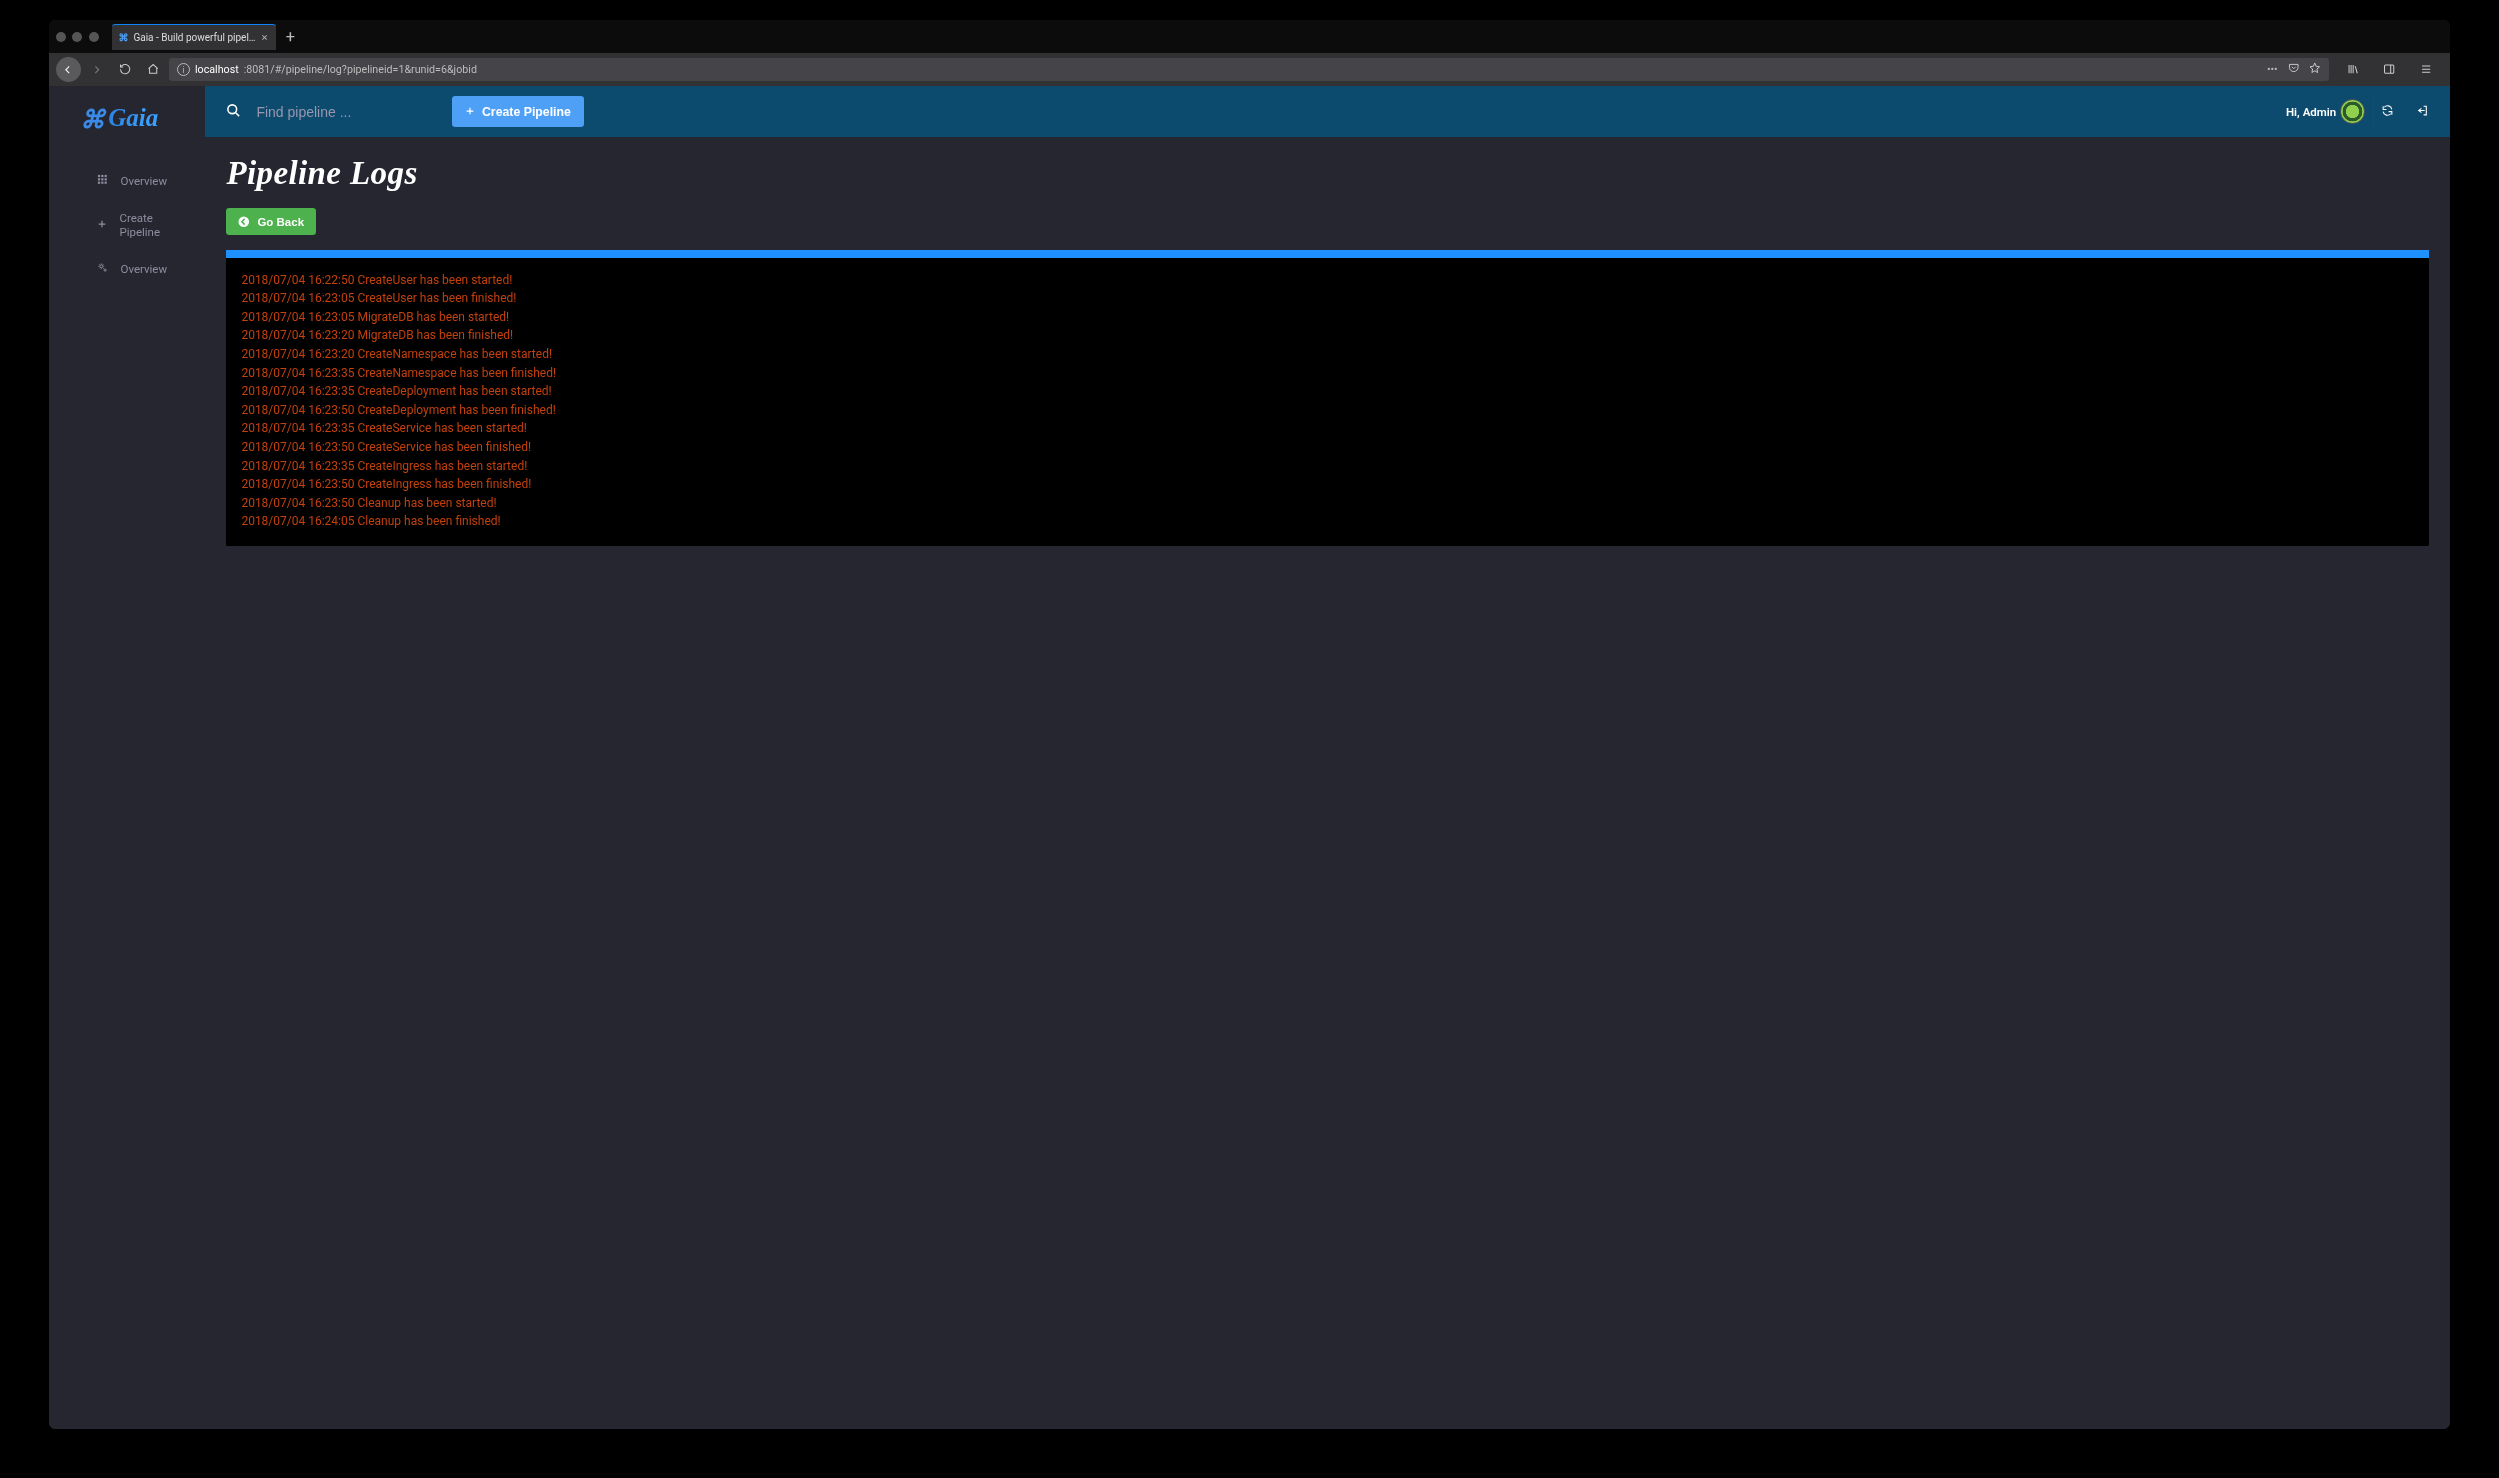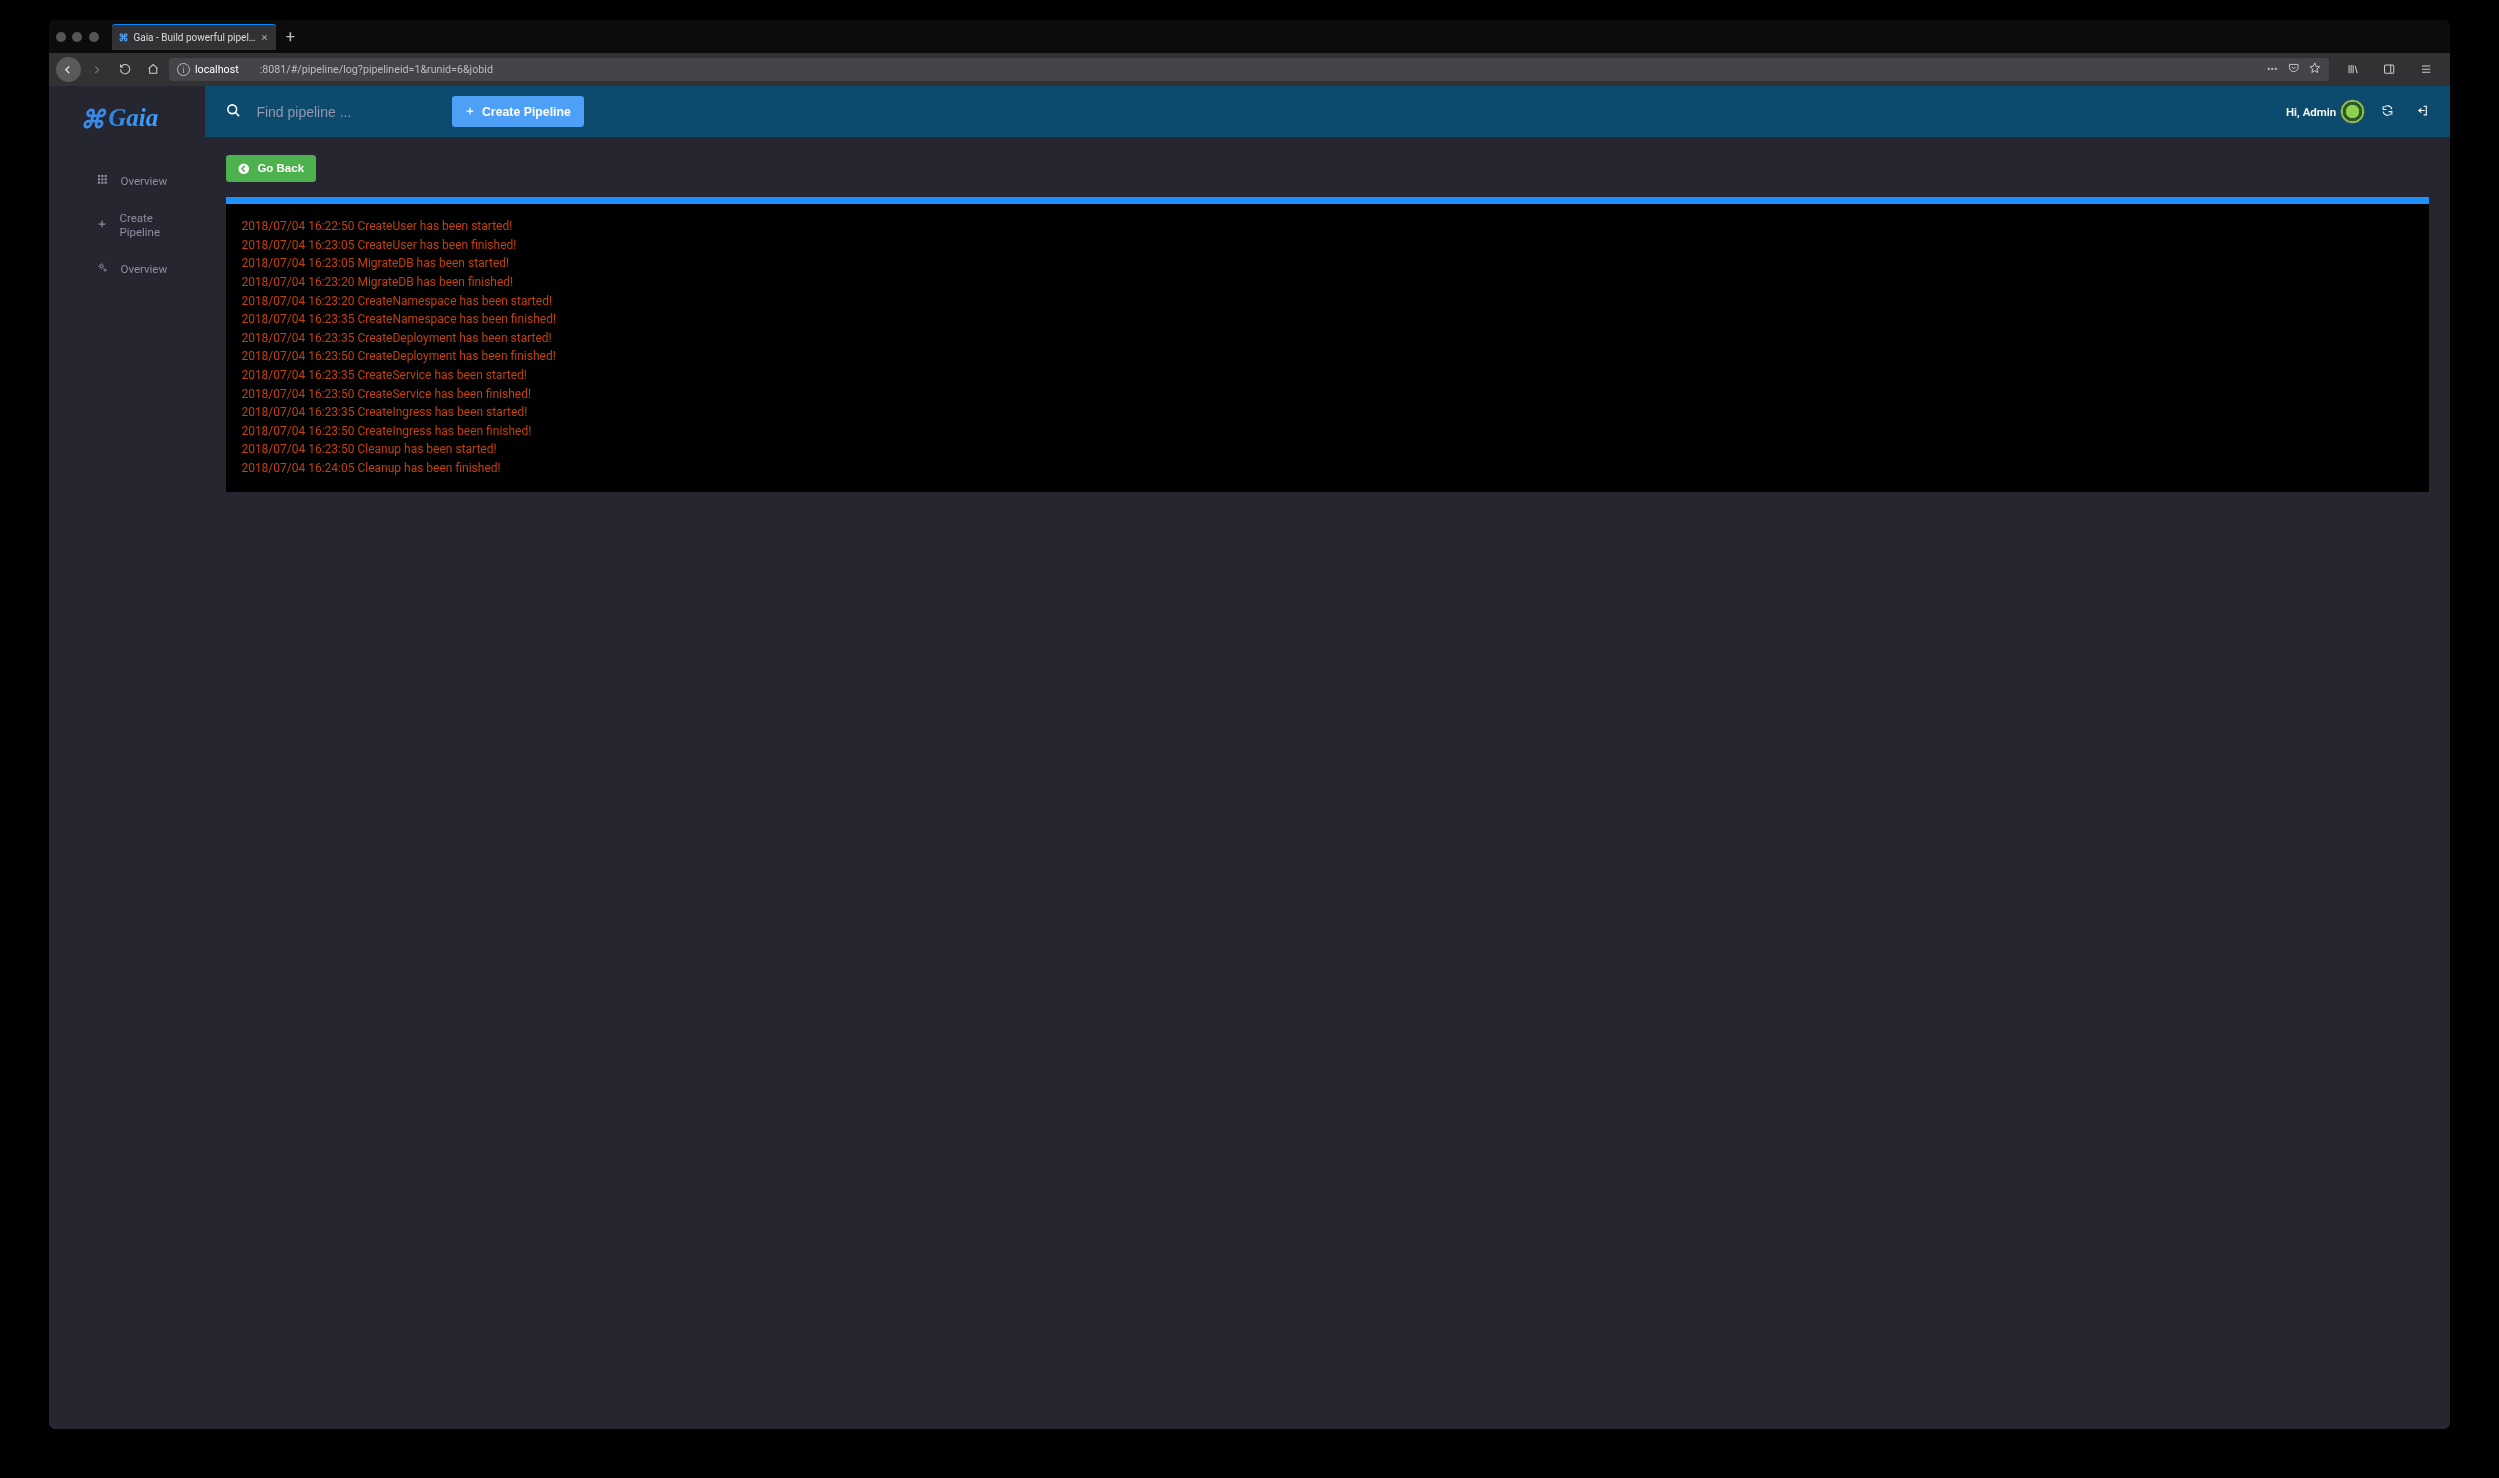--- a/index.html
+++ b/index.html
@@ -79,21 +79,21 @@
     padding:0 8.2px;
     color:#fff;
     font-size:10.7px;
     gap:5px;
   }
   .urlbox .info{
     width:13px;height:13px;border:0.8px solid #bbb;border-radius:50%;
     display:flex;align-items:center;justify-content:center;font-size:8.2px;color:#bbb;
   }
   .url-prefix{ color:#fff; }
-  .url-rest{ color:#bdbdbd;margin-left:16px; }
+  .url-rest{ color:#bdbdbd; }
   .url-right{ margin-left:auto; display:flex; gap:10px; color:#bbb; align-items:center; }
   .right-tools{ display:flex; gap:11.5px; padding:0 5px 0 8.2px; }
 
   
   .app {
     flex:1;
     display:flex;
     background:#262631;
     min-height:0;
   }
@@ -372,20 +372,21 @@
             <svg width="13" height="13" viewBox="0 0 24 24" fill="none" stroke="#fff" stroke-width="2">
                 <path d="M14 4h5v16h-5"></path>
                 <path d="M10 8l-5 4 5 4"></path>
                 <path d="M5 12h11"></path>
               </svg>
           </span>
         </div>
       </div>
 
       <div class="content">
+        <div class="page-title">Pipeline Logs</div>
         <button class="goback">
           <span class="gb-ic">
             <svg width="11.5" height="11.5" viewBox="0 0 24 24" fill="#fff">
                 <circle cx="12" cy="12" r="11" fill="#fff"></circle>
                 <path d="M14 6l-6 6 6 6" fill="none" stroke="#4db14d" stroke-width="3"></path>
               </svg>
           </span>
           <span>Go Back</span>
         </button>
 

